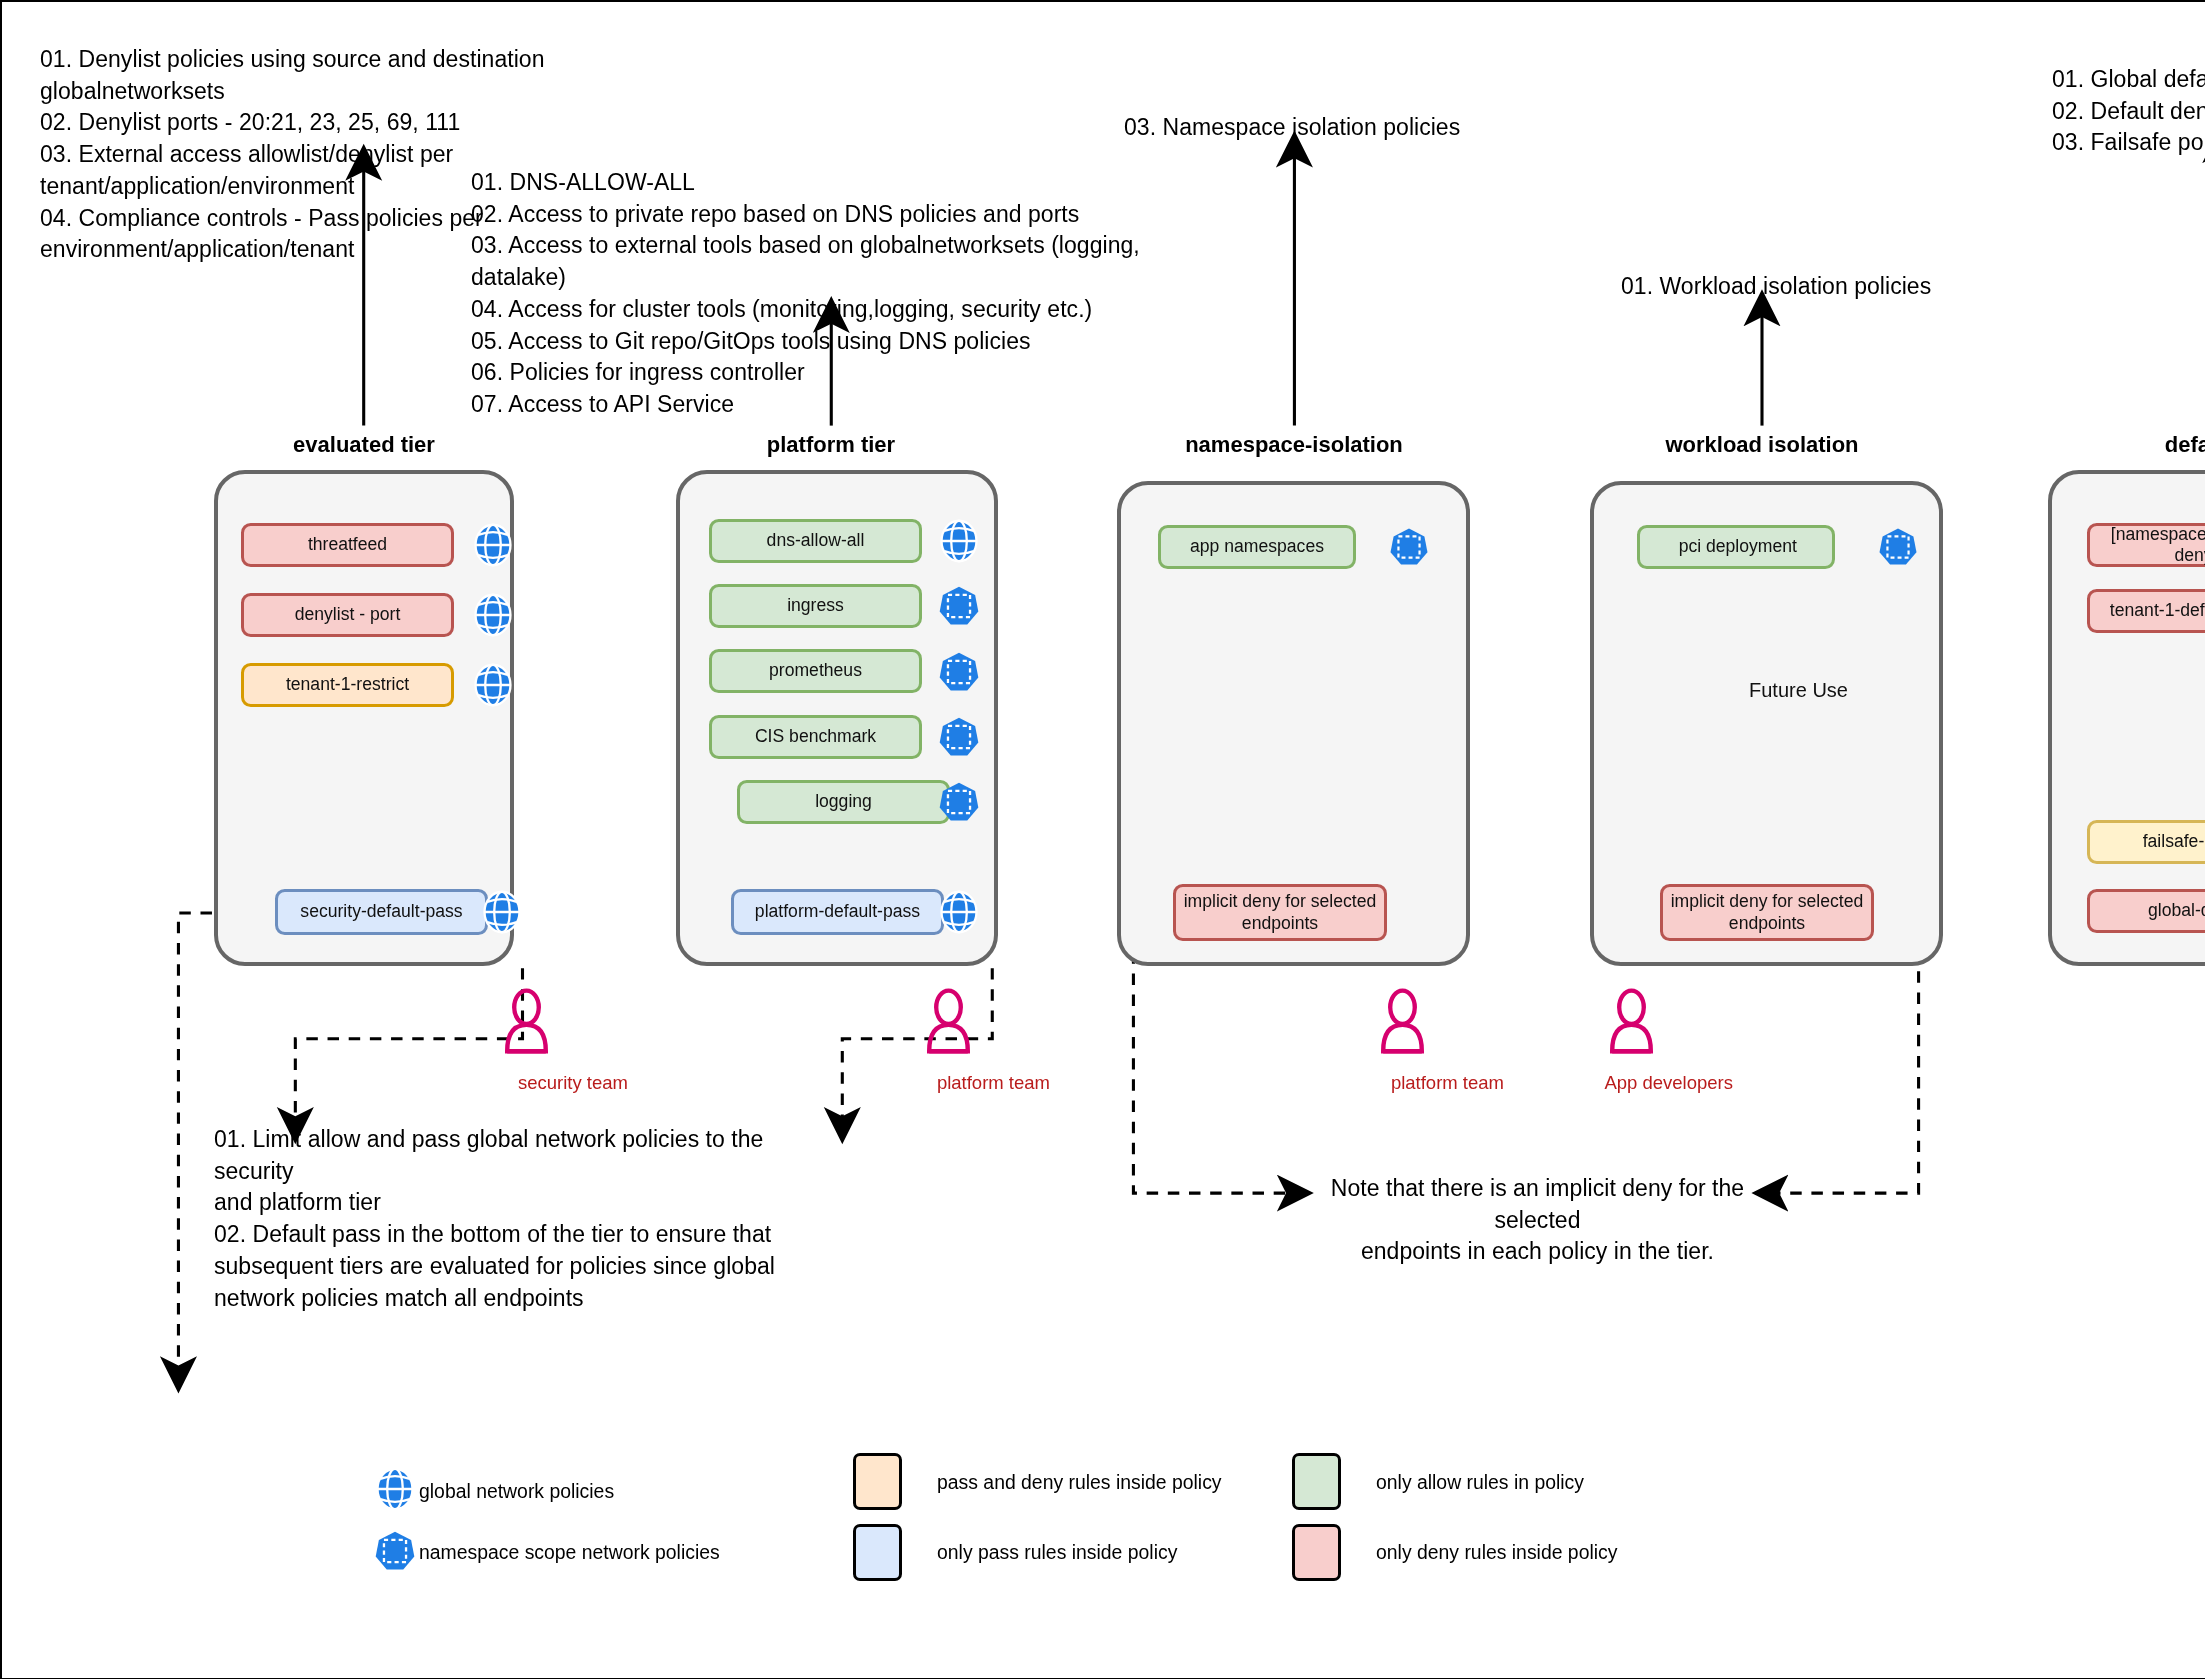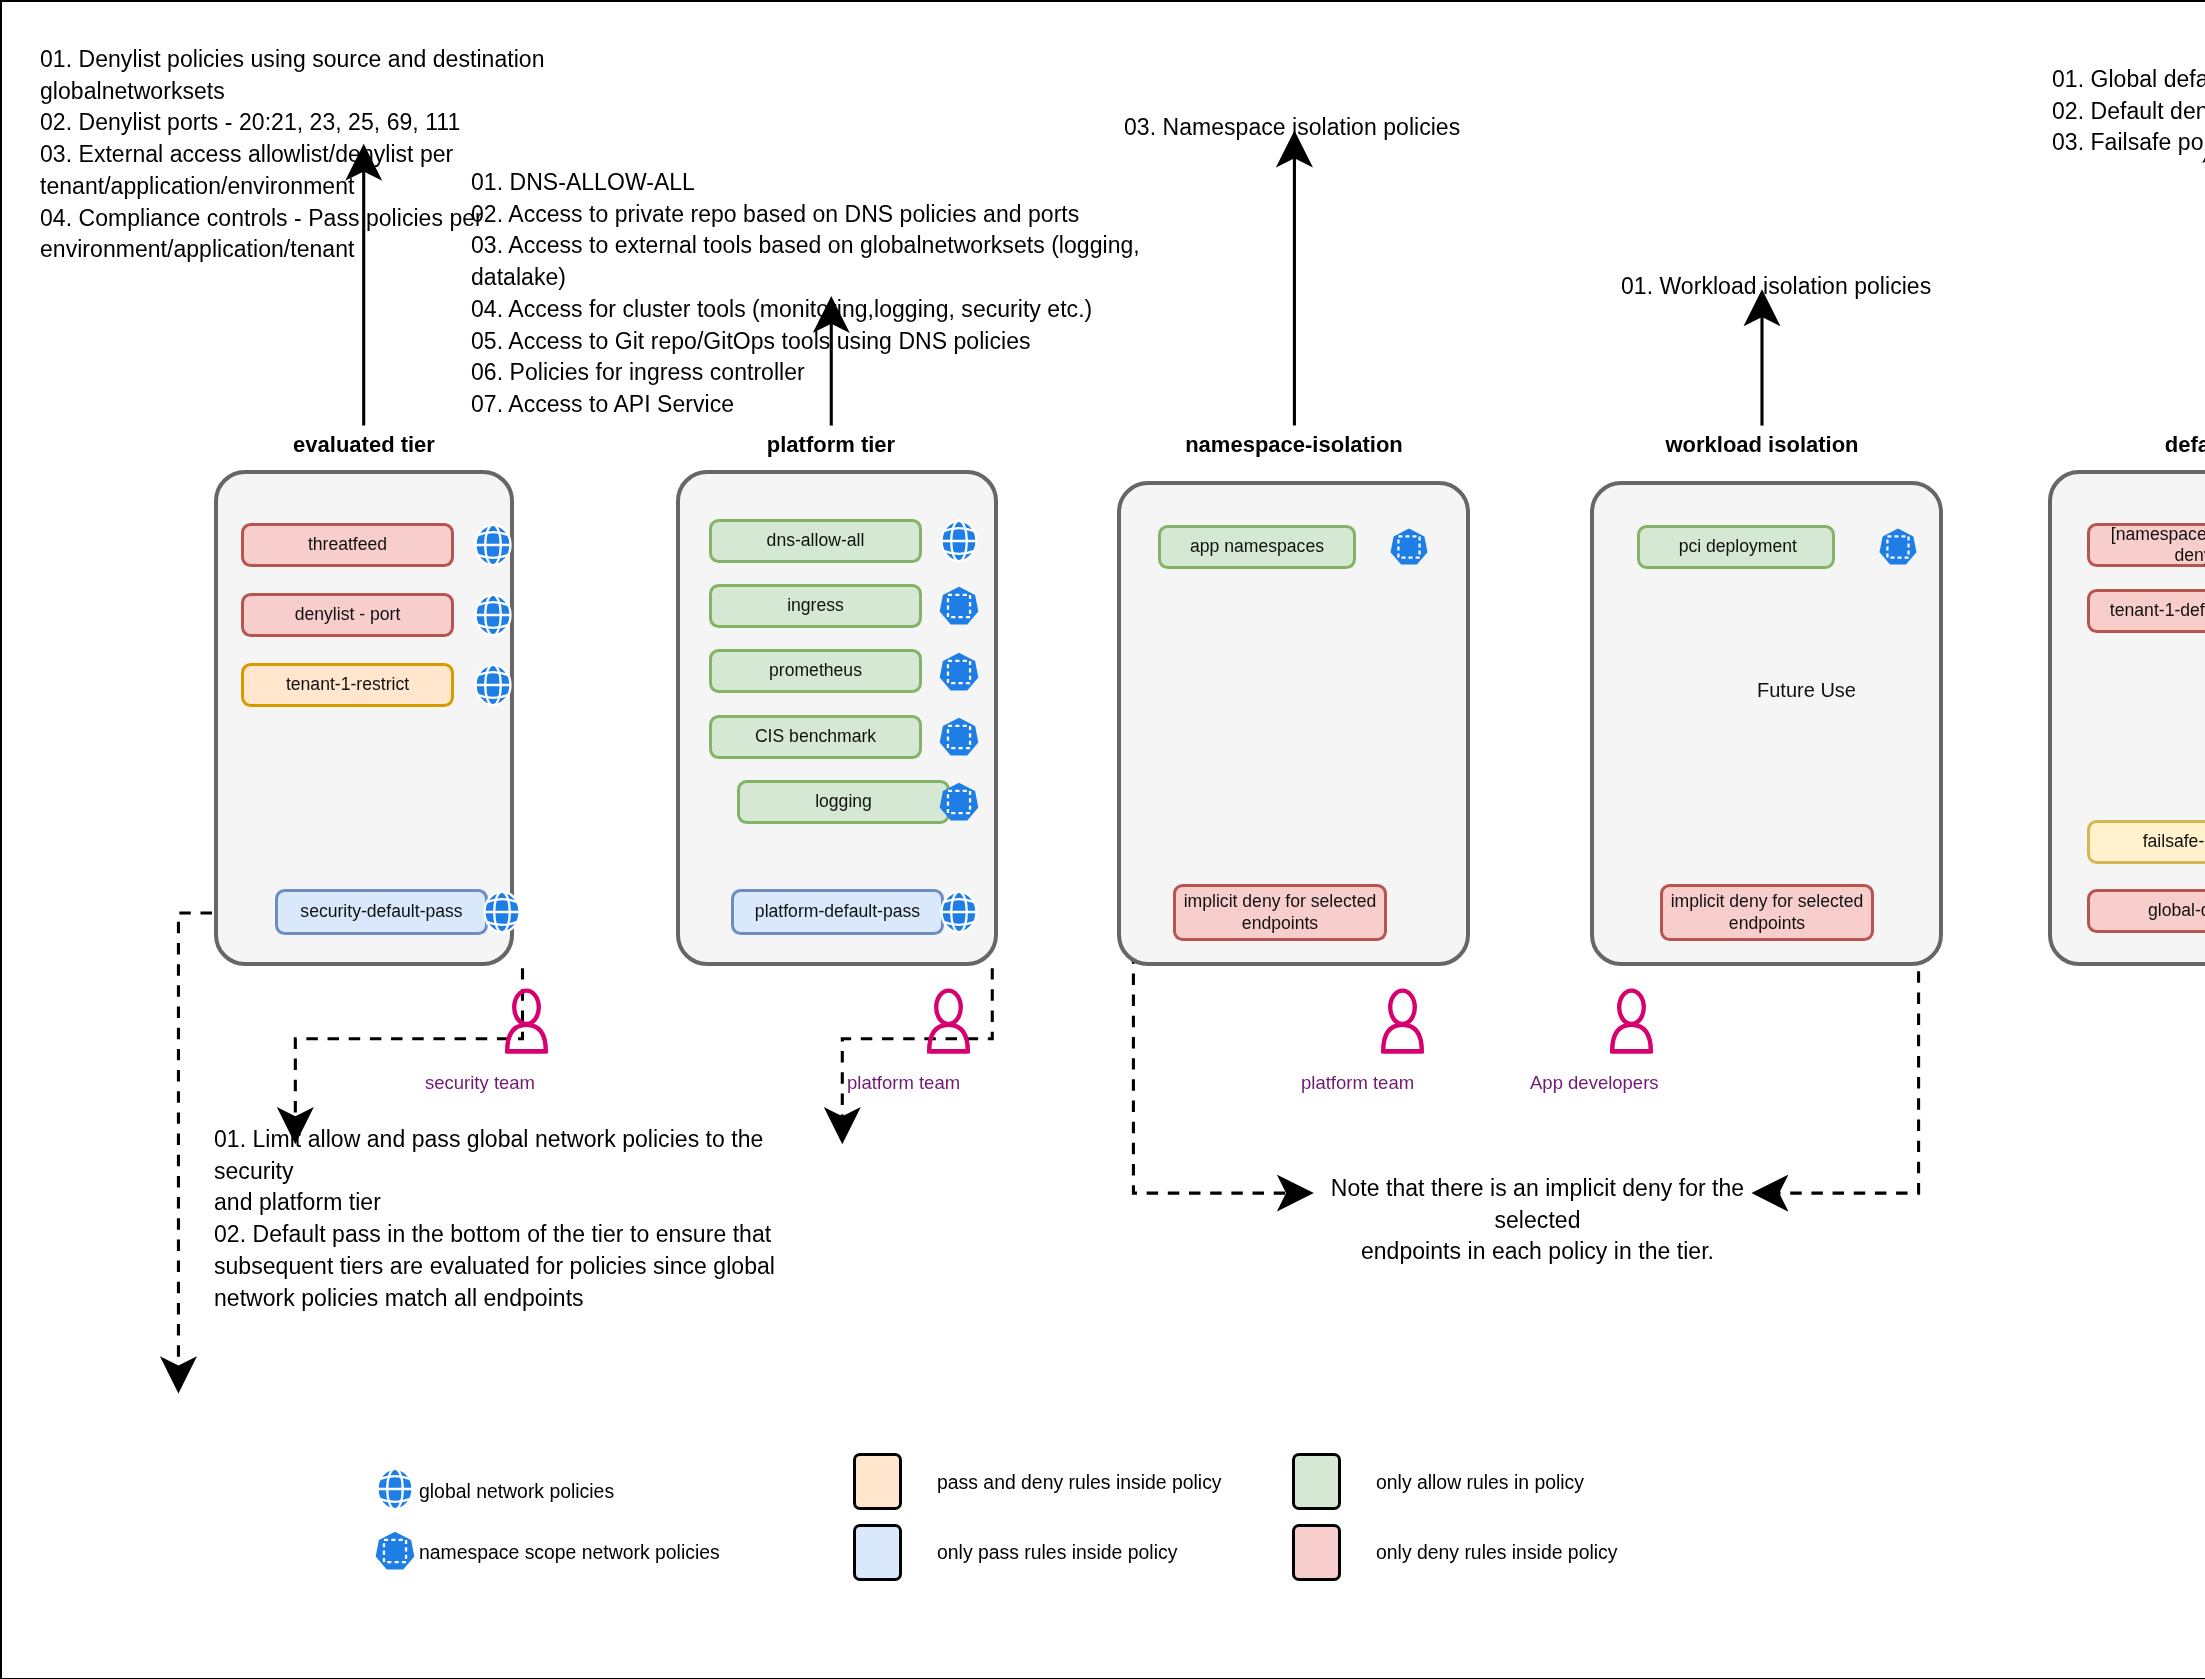--- a/index.html
+++ b/index.html
@@ -65,22 +65,22 @@
     color:#111;
     text-align:center;
     white-space:nowrap;
   }
 
   
   .icon{position:absolute;}
   .team-label{
     position:absolute;
     font-size:18.5px;
-    color:#701a75;
-    text-align:left;
+    color:#b91c1c;
+    text-align:right;
     white-space:nowrap;
   }
 
   
   .legend-swatch{
     position:absolute;
     box-sizing:border-box;
     border-radius:7px;
     border:3.5px solid #000;
   }
@@ -174,21 +174,21 @@
   <div class="policy p-pass" style="left:729px;top:887px;width:213px;height:46px;">platform-default-pass</div>
 
   <div class="tier-title" style="left:1120px;top:430px;width:344px;">namespace-isolation</div>
   <div class="tier-box" style="left:1115px;top:479px;width:353px;height:485px;"></div>
   <div class="policy p-allow" style="left:1156px;top:523px;width:198px;height:44px;">app namespaces</div>
   <div class="policy p-deny" style="left:1171px;top:882px;width:214px;height:57px;">implicit deny for selected endpoints</div>
 
   <div class="tier-title" style="left:1588px;top:430px;width:344px;">workload isolation</div>
   <div class="tier-box" style="left:1588px;top:479px;width:353px;height:485px;"></div>
   <div class="policy p-allow" style="left:1635px;top:523px;width:198px;height:44px;padding-left:8px;">pci deployment</div>
-  <div class="future-use" style="left:1588px;top:677px;width:417px;margin-left:8px;">Future Use</div>
+  <div class="future-use" style="left:1588px;top:677px;width:417px;">Future Use</div>
   <div class="policy p-deny" style="left:1658px;top:882px;width:214px;height:57px;">implicit deny for selected endpoints</div>
 
   <div class="tier-title" style="left:2069px;top:430px;width:300px;">default tier</div>
   <div class="tier-box" style="left:2046px;top:468px;width:335px;height:496px;"></div>
   <div class="policy p-deny" style="left:2085px;top:521px;width:213px;height:44px;">[namespace]-default-deny</div>
   <div class="policy p-deny" style="left:2085px;top:587px;width:213px;height:44px;">tenant-1-default-deny</div>
   <div class="policy p-failsafe" style="left:2085px;top:818px;width:213px;height:44px;">failsafe-allow</div>
   <div class="policy p-deny" style="left:2085px;top:887px;width:213px;height:44px;">global-deny</div>
 
   <div class="icon" style="left:468px;top:520px;"><svg width="46" height="46" viewBox="0 0 100 100">

